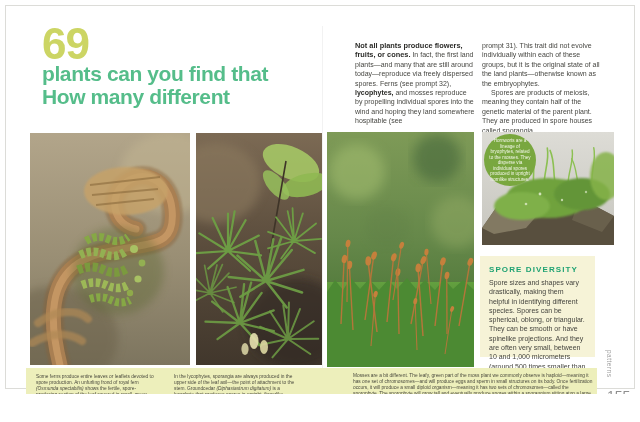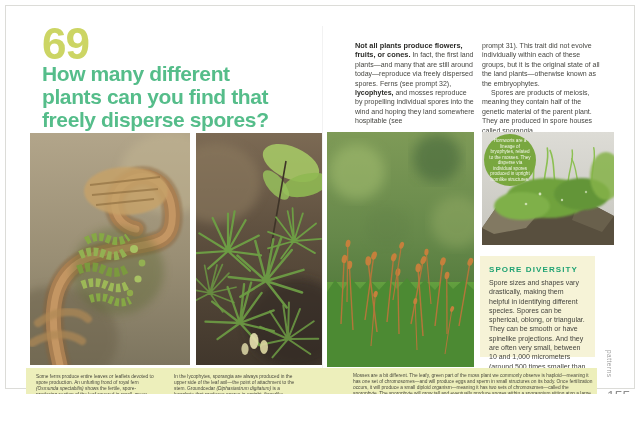--- a/index.html
+++ b/index.html
@@ -51,23 +51,22 @@
 </style>
 </head>
 <body>
 
 <div class="canvas">
   <div class="frame"></div>
   <div class="spine"></div>
 
   <div class="prompt-number">69</div>
   <div class="page-title">
+    <div>plants can you find that</div>
     <div>How many different</div>
-    <div>plants can you find that</div>
-    <div>freely disperse spores?</div>
   </div>
 
   <div class="photo ph-fern">
     <svg width="160" height="232" viewBox="0 0 160 232" xmlns="http://www.w3.org/2000/svg">
       <defs>
         <linearGradient id="fbg" x1="0" y1="0" x2="0" y2="1">
           <stop offset="0" stop-color="#b2a58a"></stop>
             <stop offset="0.55" stop-color="#998e74"></stop>
             <stop offset="1" stop-color="#7d755f"></stop>
         </linearGradient>

